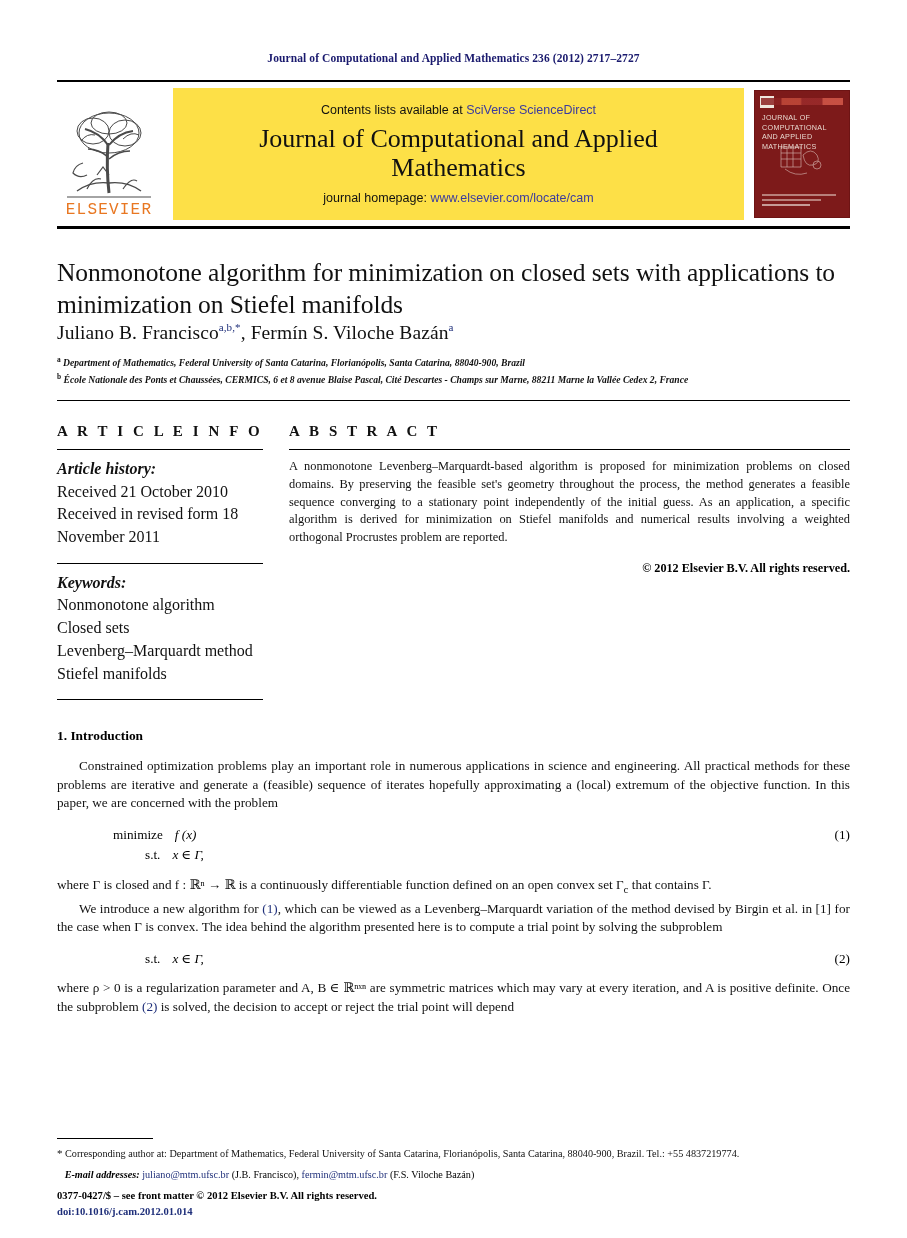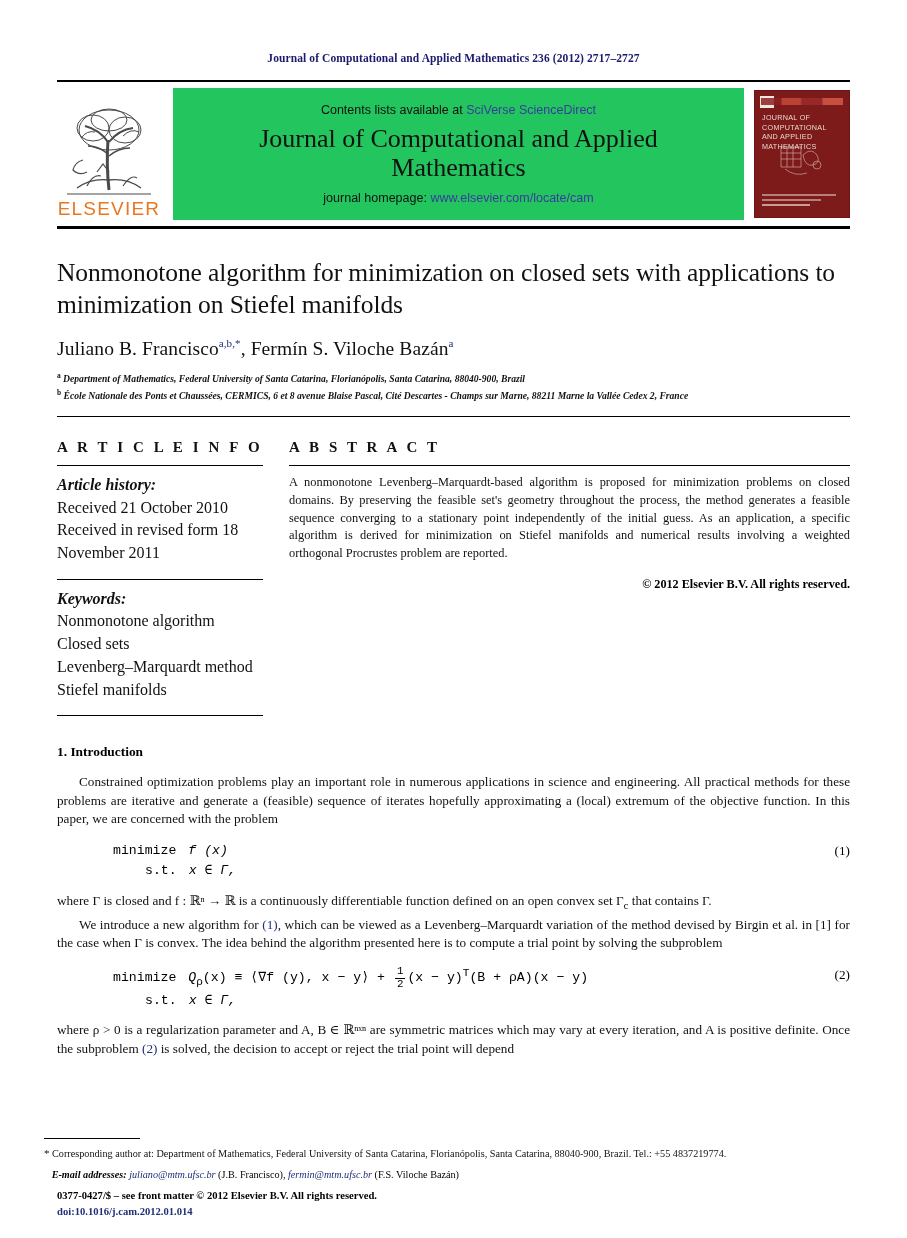--- a/index.html
+++ b/index.html
@@ -52,29 +52,29 @@
     justify-content: flex-end;
     align-items: center;
     padding-bottom: 2px;
   }
   .elsevier-tree {
     width: 92px;
     height: 96px;
   }
   .elsevier-word {
     color: #e87722;
-    font-family: Liberation Sans, sans-serif;
-    font-size: 19px;
+    font-family: Liberation Mono, monospace;
+    font-size: 16px;
     letter-spacing: 1.2px;
     line-height: 1;
     margin-top: 1px;
   }
   .journal-band {
     flex: 1 1 auto;
-    background: #22c55e;
+    background: #fde047;
     margin: 0 10px 0 12px;
     display: flex;
     flex-direction: column;
     justify-content: center;
     align-items: center;
     text-align: center;
     padding: 6px 10px;
     box-sizing: border-box;
   }
   .contents-line {
@@ -161,21 +161,20 @@
   .paper-title {
     font-family: "Liberation Serif", serif;
     font-size: 25.5px;
     line-height: 1.26;
     font-weight: normal;
     color: #111;
     margin: 0;
     letter-spacing: -.1px;
   }
   .authors {
-    margin-top: 16px;
     font-size: 19.5px;
     color: #111;
     letter-spacing: .1px;
   }
   .authors sup { font-size: 11px; color:#1f2f7a; }
   .authors sup.star { color:#1f2f7a; }
   .affiliations { margin-top: 10px; }
   .affil {
     font-size: 9.6px;
     font-style: italic;
@@ -243,57 +242,57 @@
     color:#111;
   }
   .para.indent { text-indent: 22px; }
   .eq-row {
     display: flex;
     align-items: flex-start;
     margin: 12px 0 10px 0;
   }
   .eq-body { flex: 1 1 auto; padding-left: 56px; font-size: 13.2px; }
   .eq-num { flex: 0 0 40px; text-align: right; font-size: 13.2px; padding-top: 2px; }
-  .eq-line { line-height: 1.55; white-space: nowrap; font-family: Liberation Mono, monospace; }
+  .eq-line { line-height: 1.55; white-space: nowrap; }
   .eq-line .kw { padding-right: 12px; }
   .eq-line .st { padding-left: 32px; padding-right: 12px; }
   i.v { font-style: italic; }
   .frac {
     display: inline-block;
     vertical-align: -0.52em;
     text-align: center;
     font-size: .82em;
     line-height: 1.05;
     margin: 0 2px;
   }
   .frac .num { display:block; border-bottom: 1px solid #000; padding: 0 2px; }
   .frac .den { display:block; padding: 0 2px; }
   .ref-link { color:#1f2f7a; }
 
   
   .foot {
     position: absolute;
-    left: 44px;
+    left: 57px;
     right: 57px;
     bottom: 58px;
   }
   .foot-rule {
     border-top: 1.2px solid #000;
     width: 96px;
     margin-bottom: 7px;
   }
   .foot-line {
     font-size: 10.2px;
     line-height: 1.45;
     color:#111;
   }
   .foot-line .star { font-size: 11px; }
   .foot-mail { margin-top: 7px; font-size: 10.2px; }
   .foot-mail .lab { font-style: italic; font-weight: bold; }
-  .foot-mail a, .mail { color:#1f2f7a; text-decoration: none; font-style: italic; }
+  .foot-mail a, .mail { color:#1f2f7a; text-decoration: none; }
   .colophon {
     position: absolute;
     left: 57px;
     bottom: 18px;
     font-size: 10.6px;
     line-height: 1.5;
   }
   .colophon .issn { font-weight: bold; }
   .colophon .doi { color:#1f2f7a; font-weight: bold; }
 </style>
@@ -432,24 +431,20 @@
       <div class="eq-num">(1)</div>
     </div>
 
     <p class="para"><span>where Γ is closed and f : ℝⁿ → ℝ is a continuously differentiable function defined on an open convex set Γ</span><sub>c</sub><span> that contains Γ.</span></p>
 
     <p class="para indent"><span>We introduce a new algorithm for </span><span class="ref-link">(1)</span><span>, which can be viewed as a Levenberg–Marquardt variation of the method devised by Birgin et al. in [1] for the case when Γ is convex. The idea behind the algorithm presented here is to compute a trial point by solving the subproblem</span></p>
 
     <div class="eq-row">
       <div class="eq-body">
         <div class="eq-line">
-          <span class="kw">minimize</span><i class="v">Q</i><sub>ρ</sub><span>(x) ≡ ⟨∇f (y), x − y⟩ +</span>
-          <span class="frac"><span class="num">1</span><span class="den">2</span></span><span>(x − y)</span><sup>T</sup><span>(B + ρA)(x − y)</span>
-        </div>
-        <div class="eq-line">
           <span class="st">s.t.</span><i class="v">x ∈ Γ,</i>
         </div>
       </div>
       <div class="eq-num">(2)</div>
     </div>
 
     <p class="para"><span>where ρ &gt; 0 is a regularization parameter and A, B ∈ ℝⁿˣⁿ are symmetric matrices which may vary at every iteration, and A is positive definite. Once the subproblem </span><span class="ref-link">(2)</span><span> is solved, the decision to accept or reject the trial point will depend</span></p>
   </div>
 
   <div class="foot">

